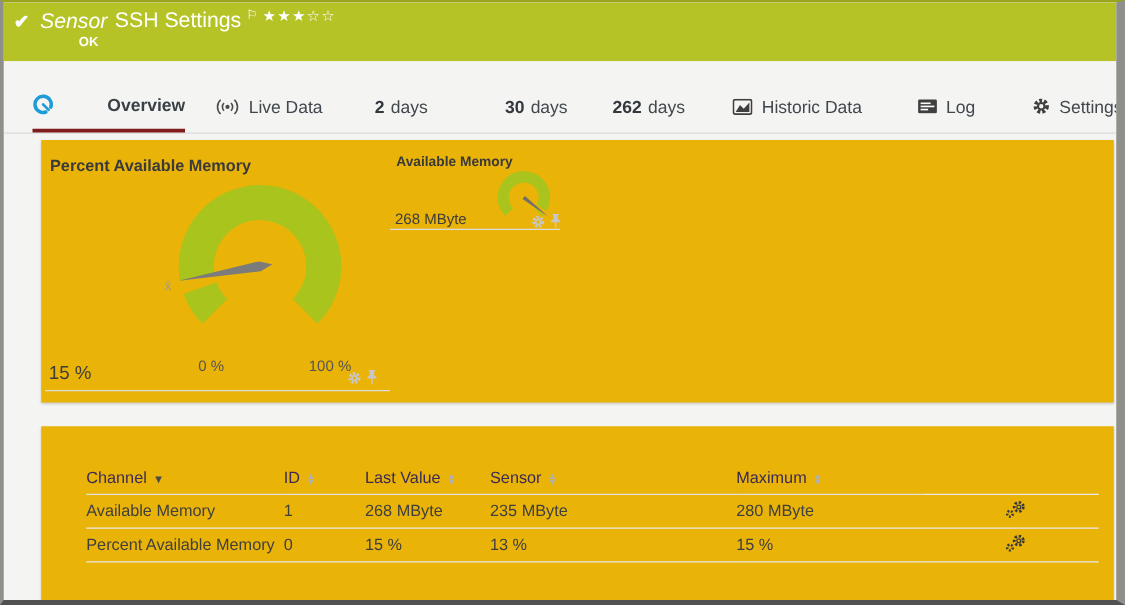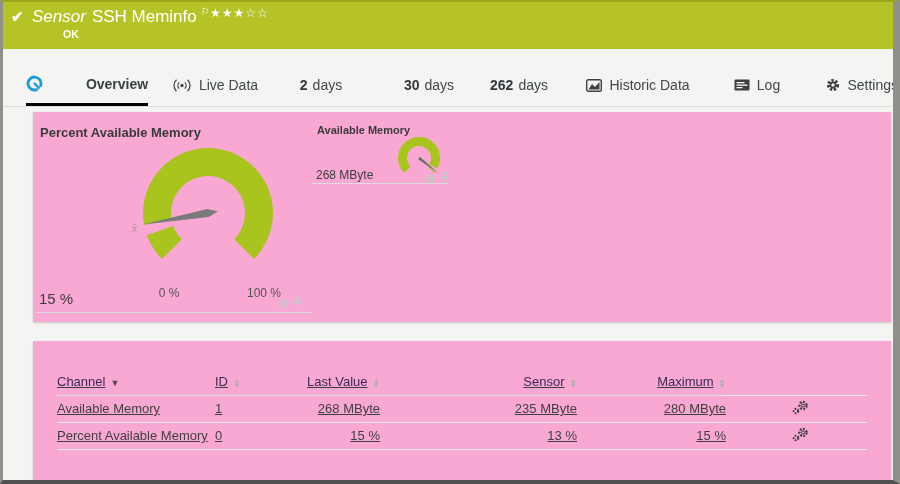--- a/index.html
+++ b/index.html
@@ -21,32 +21,32 @@
   .titlebar .flag { font-size:10px; vertical-align:super; margin-left:4px; font-weight:normal; }
   .titlebar .stars { position:absolute; left:207px; top:4px; font-size:12px; letter-spacing:1px; }
   .titlebar .status { position:absolute; left:44px; top:26px; font-size:10.5px; font-weight:bold;margin-left:16px; }
 
   
   .tabbar { position:absolute; left:0; top:47px; width:890px; height:58px; background:#f4f4f2; border-bottom:1px solid #dcdcdc; }
   .tab { position:absolute; bottom:0; height:42px; display:flex; align-items:center; justify-content:center;
          font-size:14px; color:#40474d; cursor:pointer; white-space:nowrap; }
   .tab .ticon { display:inline-flex; margin-right:7px; }
   .tab b { font-weight:bold; color:#32383d; margin-right:5px; }
-  .tab.active { border-bottom:3px solid #000000; font-weight:bold; color:#3a4146;gap:36px; }
+  .tab.active { border-bottom:3px solid #7f1d1d; font-weight:bold; color:#3a4146;gap:36px; }
   .t-overview { left:23px; width:122px; }
   .t-live     { left:160px; width:104px; }
   .t-2d       { left:287px; width:62px; }
   .t-30d      { left:390px; width:72px; }
   .t-365d     { left:480px; width:72px; }
   .t-hist     { left:579px; width:112px; }
   .t-log      { left:725px; width:58px; }
   .t-set      { left:819px; width:76px;justify-content:flex-end; }
 
   
-  .panel { position:absolute; left:30px; width:858px; background:#f9a8d4; box-shadow:0 1px 2px rgba(0,0,0,.18); }
+  .panel { position:absolute; left:30px; width:858px; background:#eab308; box-shadow:0 1px 2px rgba(0,0,0,.18); }
   #panel-gauges { top:110px; height:210px; }
   #panel-table  { top:339px; height:139px; overflow:hidden; }
 
   .gtitle { position:absolute; font-weight:bold; color:#3a3a3a; }
   .g1-title { left:7px; top:13px; font-size:13px; }
   .g2-title { left:284px; top:12px; font-size:11px; }
   .g1-svg { position:absolute; left:3px; top:6px; }
   .g2-svg { position:absolute; left:360px; top:20px; }
   .g-label { position:absolute; font-size:12px; color:#555; width:40px; text-align:center; }
   .g1-min { left:116px; top:174px; }
@@ -54,44 +54,44 @@
   .g1-value { position:absolute; left:6px; top:178px; font-size:15px; color:#3c3c3c; }
   .g2-value { position:absolute; left:283px; top:56px; font-size:12px; color:#3c3c3c; }
   .g-underline { position:absolute; height:1px; background:#dcdcdc; }
   .g1-line { left:3px; top:200px; width:276px; }
   .g2-line { left:279px; top:71px; width:136px; }
   .widget-icons { position:absolute; display:flex; gap:3px; align-items:center; }
   .g1-icons { left:245px; top:183px; }
   .g2-icons { left:392px; top:58px; }
 
   
-  table { border-collapse:collapse; margin:28px 0 0 24px; width:810px; table-layout:fixed; font-size:13px; color:#3f3f3f;text-decoration:underline; }
+  table { border-collapse:collapse; margin:28px 0 0 36px; width:810px; table-layout:fixed; font-size:13px; color:#3f3f3f; }
   col.c1{width:158px} col.c2{width:65px} col.c3{width:100px} col.c4{width:197px} col.c5{width:149px} col.c6{width:141px}
   th { font-weight:normal; color:#3b2a55; text-align:left; height:26px; border-bottom:1px solid #e0e0e0; cursor:pointer; white-space:nowrap; }
   td { height:27px; border-bottom:1px solid #e9e9e9; white-space:nowrap; }
-  th.num, td.num { text-align:right; }
+  th.num, td.num { }
   td.iconcell, th.iconcell { padding-left:66px; border-bottom-color:#e9e9e9; cursor:default; }
   .sort { display:inline-block; margin-left:5px; color:#b0b0b0; font-size:7.5px; line-height:5px; vertical-align:middle; }
   .sort i { display:block; font-style:normal; }
   .sort i.up::before { content:"▲"; }
   .sort i.down::before { content:"▼"; }
   .sort-active { display:inline-block; margin-left:5px; color:#4a4a4a; font-size:9px; vertical-align:middle; }
   .sort-active::before { content:"▼"; }
   th.num .sort, th.num .sort-active { margin-left:5px; }
   .chgear { cursor:pointer; display:inline-block; }
 </style>
 </head>
 <body>
 
 <div id="app">
 
   <div class="titlebar">
     <span class="check">✔</span>
     <div class="title">
-      <span class="kind">Sensor</span><span>SSH Meminfo</span><span class="flag">⚐</span>
+      <span class="kind">Sensor</span><span>SSH Settings</span><span class="flag">⚐</span>
     </div>
     <span class="stars">★★★☆☆</span>
     <span class="status">OK</span>
   </div>
 
   <div class="tabbar">
     <div class="tab t-overview active">
       <span class="ticon">
         <svg width="17" height="17" viewBox="0 0 17 17">
           <path d="M 10.7,14.6 A 6.5,6.5 0 1 1 14.6,10.7" fill="none" stroke="#1e9cd7" stroke-width="2.8" stroke-linecap="round"></path>

